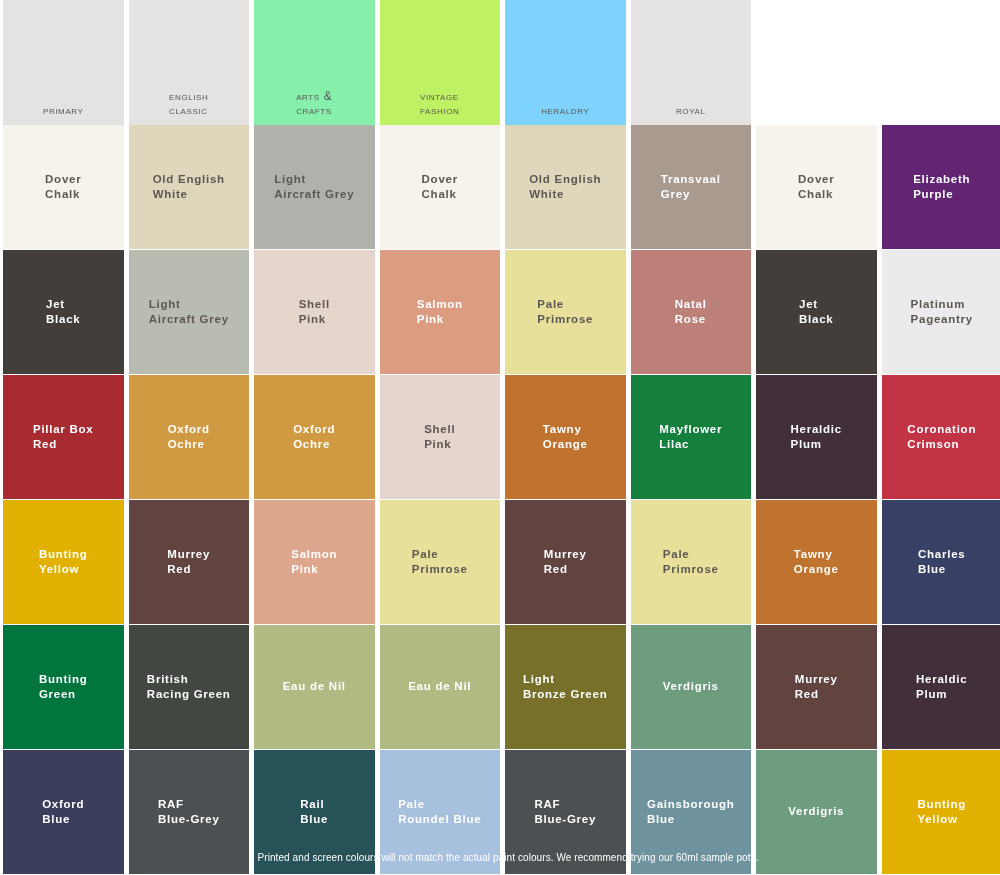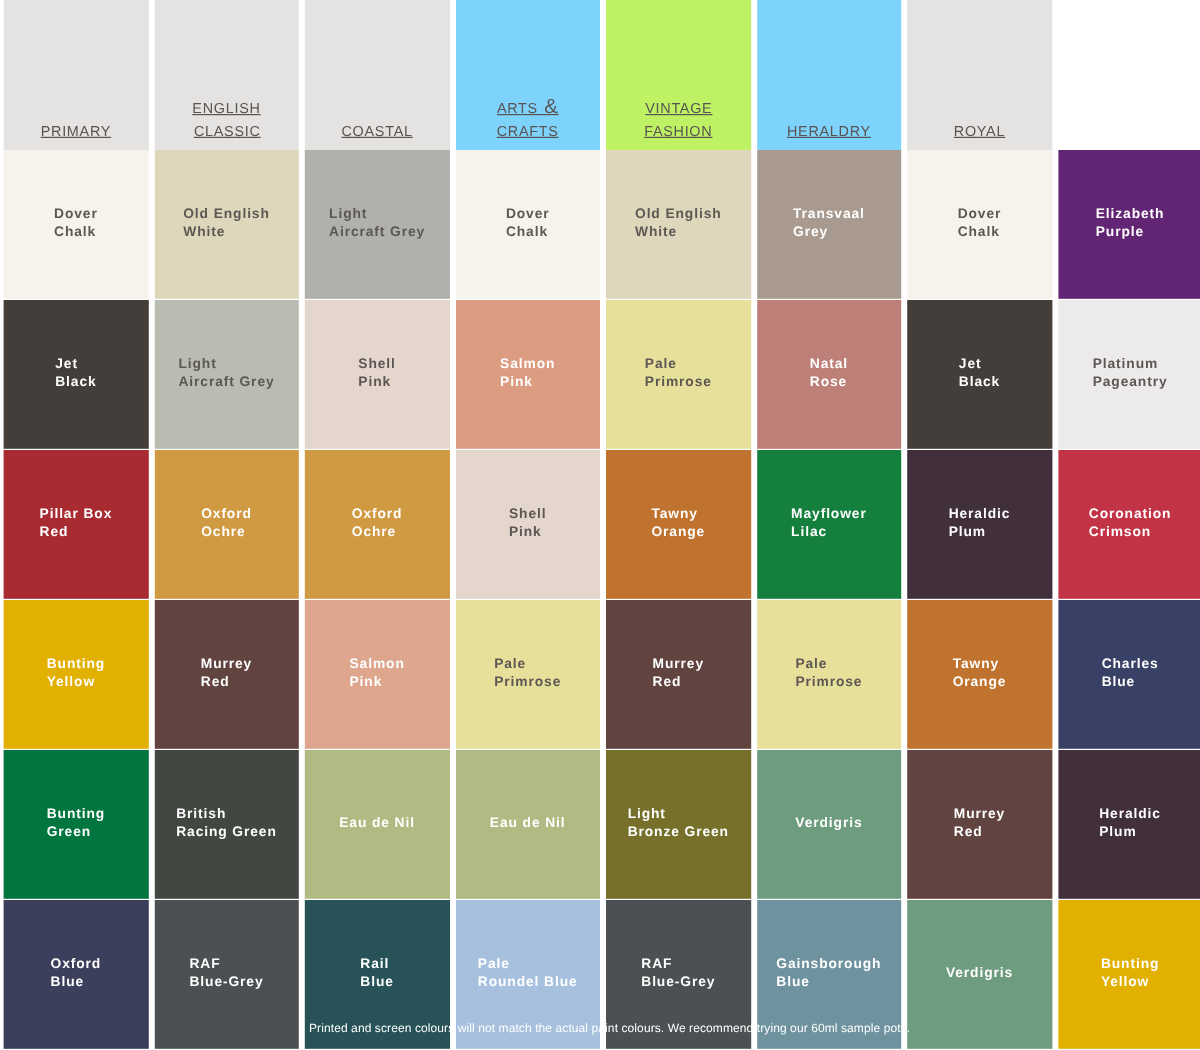--- a/index.html
+++ b/index.html
@@ -38,29 +38,28 @@
   .header-cell {
     background: #e4e3e2;
     display: flex;
     align-items: flex-end;
     justify-content: center;
     padding-bottom: 8px;
     box-sizing: border-box;
   }
   .header-label {
     color: #595452;
-    font-size: 17px;
+    font-size: 12px;
     line-height: 1.12;
     letter-spacing: 0.6px;
-    text-align: right;
+    text-align: left;
     font-variant: small-caps;
     text-transform: lowercase;
     font-weight: 400;
     white-space: pre-line;
-    text-decoration: underline;
   }
 
   
   .swatch-row {
     height: 125px;
     margin-top: 0px;
   }
   .swatch {
     position: relative;
     display: flex;
@@ -99,24 +98,21 @@
 <div id="chart">
 
   <div class="grid header-row" id="header-row">
       <div class="header-cell" style="background: rgb(228, 227, 226);">
         <div class="header-label" style="color: rgb(89, 84, 82);">Primary</div>
       </div>
       <div class="header-cell" style="background: rgb(228, 227, 226);">
         <div class="header-label" style="color: rgb(89, 84, 82);">English
 Classic</div>
       </div>
-      <div class="header-cell" style="background: rgb(228, 227, 226);">
-        <div class="header-label" style="color: rgb(89, 84, 82);">Coastal</div>
-      </div>
-      <div class="header-cell" style="background: #7dd3fc;">
+      <div class="header-cell" style="background: #86efac;">
         <div class="header-label" style="color: rgb(89, 84, 82);">Arts &amp;
 Crafts</div>
       </div>
       <div class="header-cell" style="background: #bef264;">
         <div class="header-label" style="color: rgb(89, 84, 82);">Vintage
 Fashion</div>
       </div>
       <div class="header-cell" style="background: #7dd3fc;">
         <div class="header-label" style="color: rgb(89, 84, 82);">Heraldry</div>
       </div>

